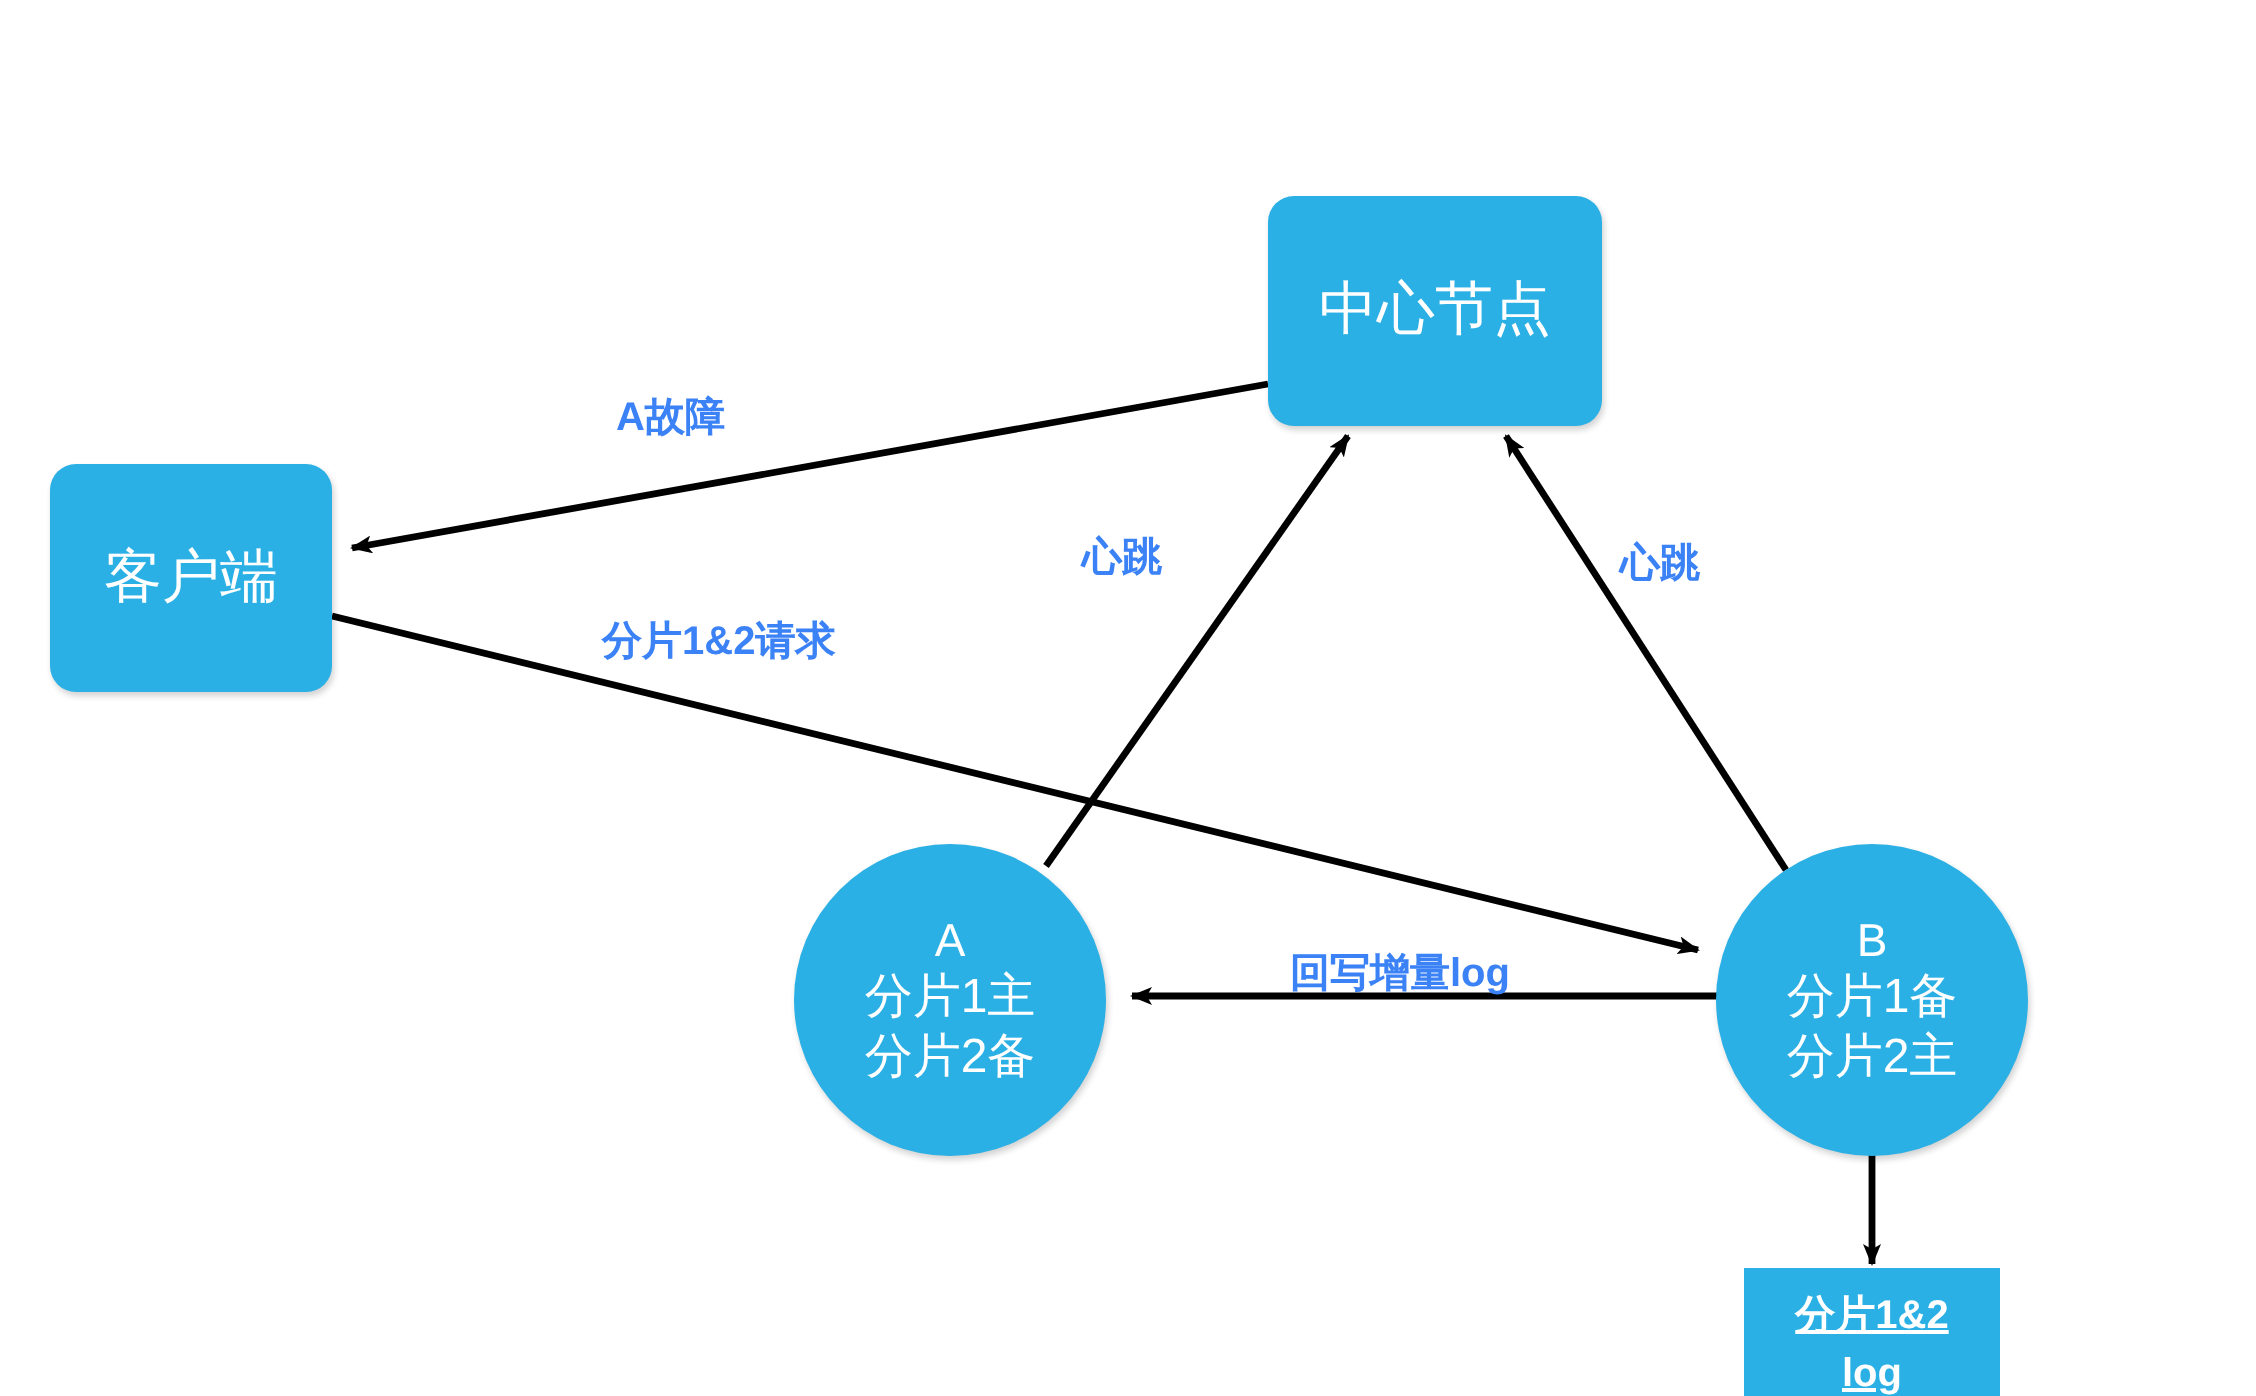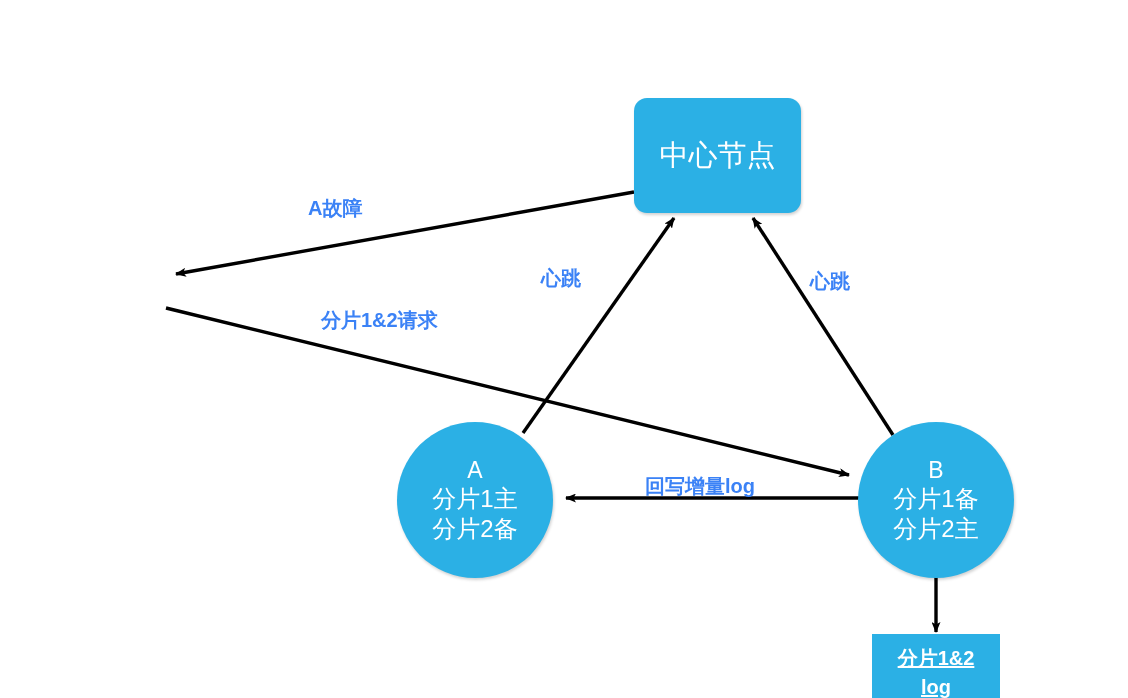--- a/index.html
+++ b/index.html
@@ -88,21 +88,21 @@
 
   .edge-label {
     position: absolute;
     color: #3b82f6;
     font-weight: bold;
     font-size: 20px;
     white-space: nowrap;
     z-index: 3;
   }
   #label-a-fault     { left: 308px; top: 155px; }
-  #label-shard-req   { left: 321px; top: 267px; }
+  #label-shard-req   { left: 301px; top: 267px; }
   #label-hb-left     { left: 541px; top: 225px; }
   #label-hb-right    { left: 810px; top: 228px; }
   #label-writeback   { left: 645px; top: 433px; text-align: right; }
 </style>
 </head>
 <body>
 
 <div id="canvas">
 
   <svg id="edges" viewBox="0 0 1128 698" xmlns="http://www.w3.org/2000/svg">
@@ -122,20 +122,23 @@
 
     <line x1="866" y1="458" x2="566" y2="458" stroke="#000000" stroke-width="3.4" marker-end="url(#arrowhead)"></line>
 
     <line x1="936" y1="533" x2="936" y2="592" stroke="#000000" stroke-width="3.4" marker-end="url(#arrowhead)"></line>
   </svg>
 
   <div class="node node-rounded" id="node-center">
     <span class="node-line">中心节点</span>
   </div>
 
+  <div class="node node-rounded" id="node-client">
+    <span class="node-line">客户端</span>
+  </div>
 
   <div class="node node-circle" id="node-a">
     <span class="node-line">A</span>
     <span class="node-line">分片1主</span>
     <span class="node-line">分片2备</span>
   </div>
 
   <div class="node node-circle" id="node-b">
     <span class="node-line">B</span>
     <span class="node-line">分片1备</span>

